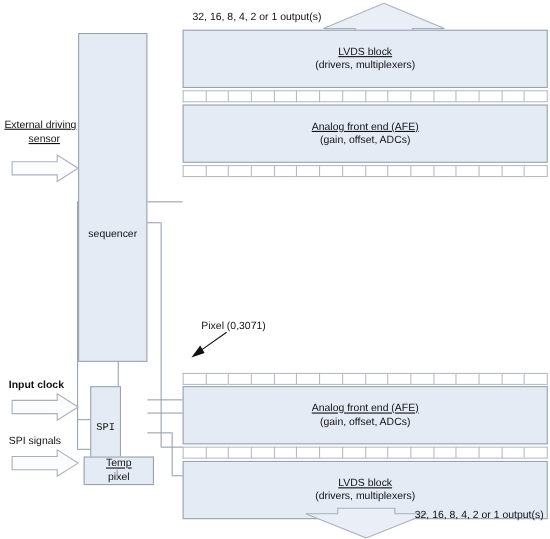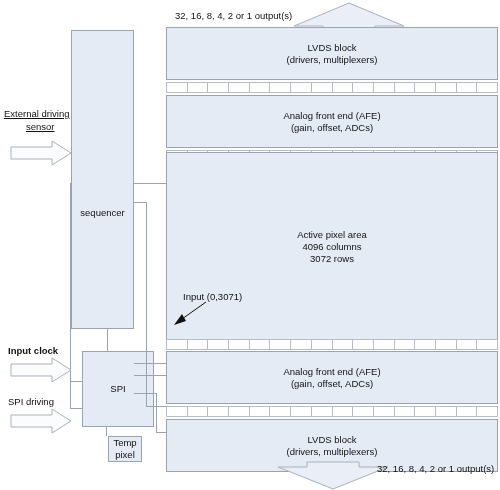--- a/index.html
+++ b/index.html
@@ -20,21 +20,21 @@
     border:1px solid #9aa3b0;
     box-sizing:border-box;
     display:flex;
     align-items:center;
     justify-content:center;
     text-align:center;
     color:#111111;
     font-size:9.5px;
     line-height:12px;
   }
-  .blk .lines{display:block;}
+  .blk .lines{display:block;text-decoration:underline;}
   .blk .l2{display:block;}
   .cellstrip{
     position:absolute;
     display:flex;
     box-sizing:border-box;
   }
   .cellstrip .cell{
     flex:1 1 0;
     background:#ffffff;
     border:1px solid #b6bcc6;
@@ -120,29 +120,22 @@
     <div class="cell"></div>
     <div class="cell"></div>
     <div class="cell"></div>
     <div class="cell"></div>
     <div class="cell"></div>
     <div class="cell"></div>
     <div class="cell"></div>
     <div class="cell"></div>
   </div>
 
-  <div class="blk" style="left:166px;top:152px;width:332px;height:189px;">
-    <div>
-      <span class="lines">Active pixel area</span>
-      <span class="l2">4096 columns</span>
-      <span class="l2">3072 rows</span>
-    </div>
-  </div>
-
-  <div class="lbl" style="left:183px;top:291px;">Input (0,3071)</div>
+
+  <div class="lbl" style="left:183px;top:291px;">Pixel (0,3071)</div>
   <svg class="ptr" style="left:170px;top:300px;width:40px;height:26px;" viewBox="0 0 40 26">
     <line x1="36" y1="2" x2="12" y2="19"></line>
     <polygon points="4,25 16,21 12,14"></polygon>
   </svg>
 
   <div class="cellstrip" style="left:166px;top:339px;width:332px;height:11px;">
     <div class="cell"></div>
     <div class="cell"></div>
     <div class="cell"></div>
     <div class="cell"></div>
@@ -196,25 +189,25 @@
   <svg class="arrowsvg" style="left:277px;top:465px;width:112px;height:25px;" viewBox="0 0 112 25">
     <polygon class="arr-fill" points="56,24 1,2 30,2 30,-3 82,-3 82,2 111,2"></polygon>
   </svg>
 
   <div class="lbl" style="left:377px;top:463px;">32, 16, 8, 4, 2 or 1 output(s)</div>
 
   <div class="blk" style="left:71px;top:30px;width:63px;height:299px;">
     <span style="position:absolute;top:176px;left:0;width:100%;">sequencer</span>
   </div>
 
-  <div class="blk" style="left:82px;top:351px;width:72px;height:76px;">
+  <div class="blk" style="left:82px;top:351px;width:28px;height:76px;font-family:Liberation Mono, monospace;">
     <span>SPI</span>
   </div>
 
-  <div class="blk" style="left:76px;top:436px;width:34px;height:26px;margin-left:32px;">
+  <div class="blk" style="left:76px;top:415px;width:64px;height:26px;">
     <div>
       <span class="lines">Temp</span>
       <span class="l2">pixel</span>
     </div>
   </div>
 
   <div class="wire h" style="left:134px;top:183px;width:32px;"></div>
 
   <div class="wire v" style="left:107px;top:329px;height:22px;"></div>
 
@@ -241,18 +234,18 @@
   <div class="lbl ctr" style="left:26px;top:121px;"><span>sensor</span></div>
   <svg class="arrowsvg" style="left:10px;top:140px;width:62px;height:26px;" viewBox="0 0 62 26">
     <polygon class="arr-fill-w" points="1,7 42,7 42,1 61,13 42,25 42,19 1,19"></polygon>
   </svg>
 
   <div class="lbl" style="left:8px;top:345px;font-weight:bold;"><span>Input clock</span></div>
   <svg class="arrowsvg" style="left:10px;top:357px;width:62px;height:26px;" viewBox="0 0 62 26">
     <polygon class="arr-fill-w" points="1,7 42,7 42,1 61,13 42,25 42,19 1,19"></polygon>
   </svg>
 
-  <div class="lbl" style="left:8px;top:396px;"><span>SPI driving</span></div>
+  <div class="lbl" style="left:8px;top:396px;"><span>SPI signals</span></div>
   <svg class="arrowsvg" style="left:10px;top:408px;width:62px;height:26px;" viewBox="0 0 62 26">
     <polygon class="arr-fill-w" points="1,7 42,7 42,1 61,13 42,25 42,19 1,19"></polygon>
   </svg>
 
 </div>
 
 </body></html>

